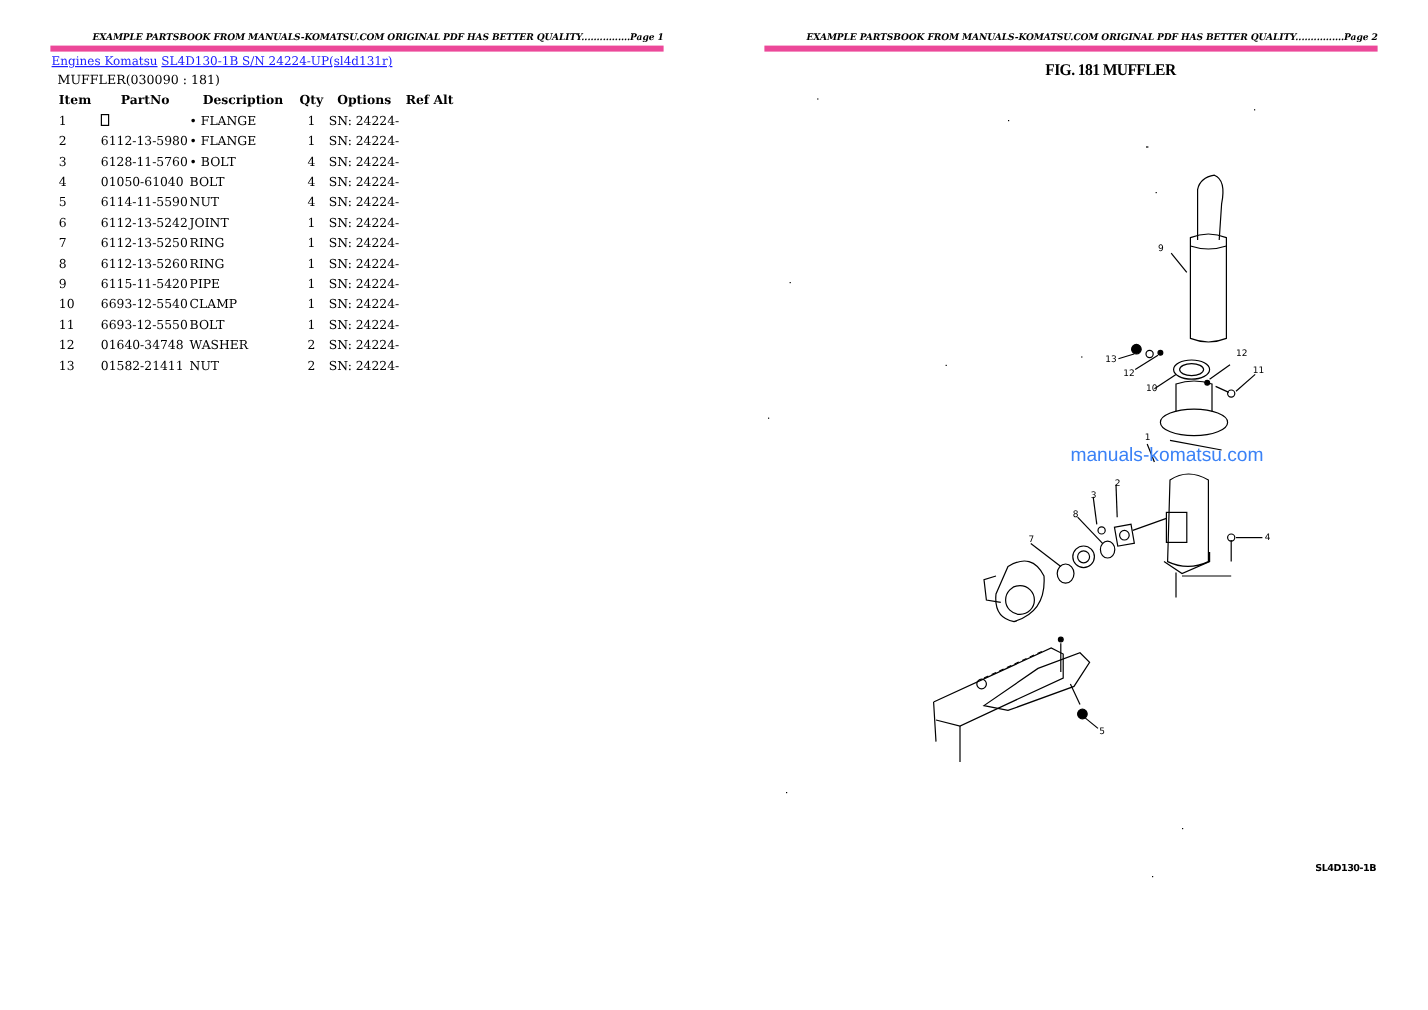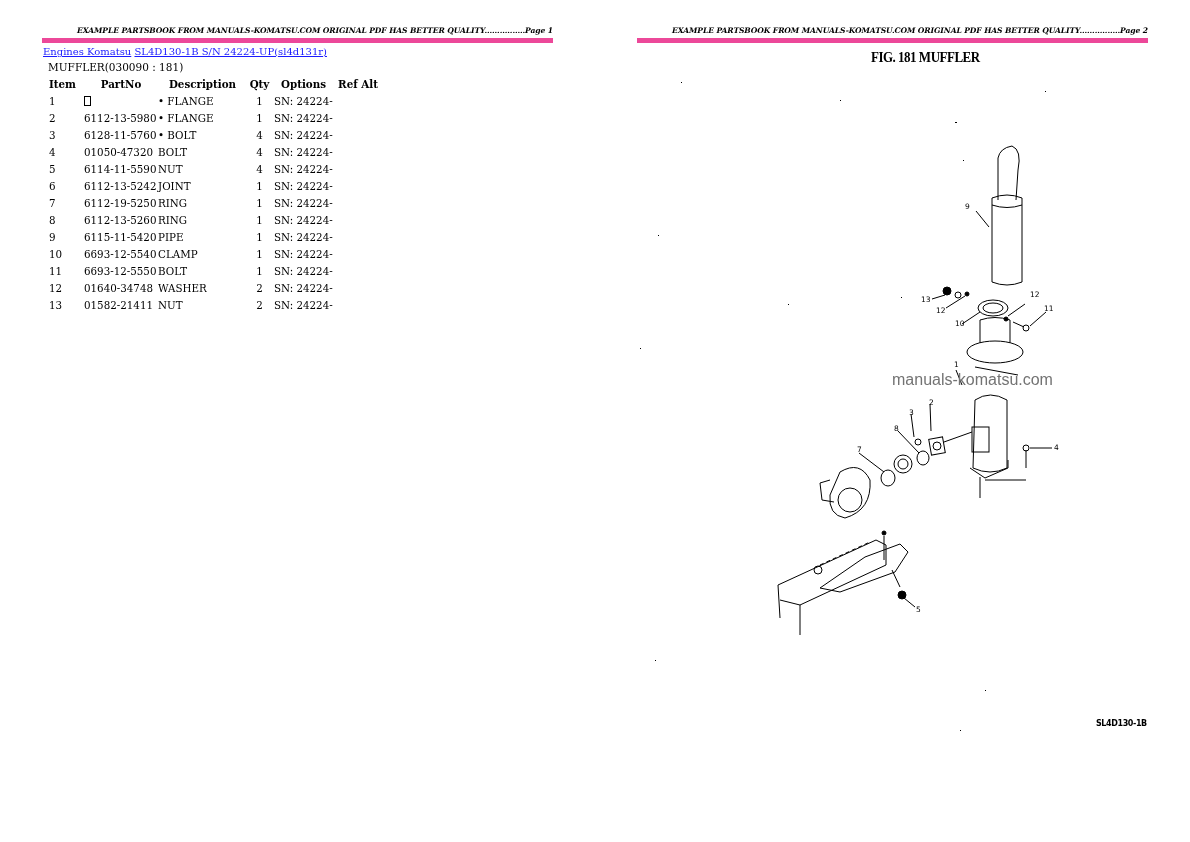--- a/index.html
+++ b/index.html
@@ -25,21 +25,21 @@
     .c-opt { width: 59px; padding-left: 2px !important; }
     .c-ref { width: 50px; }
     .missing-glyph { display: inline-block; width: 5px; height: 8px; border: 1px solid #000; vertical-align: -1px; }
 
     .figure { position: absolute; left: 640px; top: 40px; width: 510px; height: 720px; }
     .fig-caption { position: absolute; left: 231px; top: 10px; font-family: Liberation Serif, serif;
                    font-size: 13px; font-weight: bold; letter-spacing: -0.5px; transform: scaleY(1.05); }
     .fig-code { position: absolute; left: 456px; top: 679px; font-family: "DejaVu Sans", sans-serif;
                 font-size: 8px; font-weight: bold; letter-spacing: -0.4px; }
     .watermark { position: absolute; left: 252px; top: 331px; font-family: "Liberation Sans", sans-serif;
-                 font-size: 16px; color: #737373; }
+                 font-size: 16px; color: #3b82f6; }
     .callout { position: absolute; font-family: "DejaVu Sans", sans-serif; font-size: 7.5px; }
     svg.drawing { position: absolute; left: 0; top: 0; }
   </style>
 </head>
 <body>
 
 <div id="hdr1" class="page-header">EXAMPLE PARTSBOOK FROM MANUALS-KOMATSU.COM ORIGINAL PDF HAS BETTER QUALITY................Page 1</div>
 
 <div class="breadcrumb">
   <a>Engines Komatsu</a>
@@ -80,21 +80,21 @@
     <tr>
       <td class="c-item">3</td>
       <td class="c-part">6128-11-5760</td>
       <td class="c-desc">• BOLT</td>
       <td class="c-qty">4</td>
       <td class="c-opt">SN: 24224-</td>
       <td class="c-ref"></td>
     </tr>
     <tr>
       <td class="c-item">4</td>
-      <td class="c-part">01050-47320</td>
+      <td class="c-part">01050-61040</td>
       <td class="c-desc">BOLT</td>
       <td class="c-qty">4</td>
       <td class="c-opt">SN: 24224-</td>
       <td class="c-ref"></td>
     </tr>
     <tr>
       <td class="c-item">5</td>
       <td class="c-part">6114-11-5590</td>
       <td class="c-desc">NUT</td>
       <td class="c-qty">4</td>
@@ -104,21 +104,21 @@
     <tr>
       <td class="c-item">6</td>
       <td class="c-part">6112-13-5242</td>
       <td class="c-desc">JOINT</td>
       <td class="c-qty">1</td>
       <td class="c-opt">SN: 24224-</td>
       <td class="c-ref"></td>
     </tr>
     <tr>
       <td class="c-item">7</td>
-      <td class="c-part">6112-19-5250</td>
+      <td class="c-part">6112-13-5250</td>
       <td class="c-desc">RING</td>
       <td class="c-qty">1</td>
       <td class="c-opt">SN: 24224-</td>
       <td class="c-ref"></td>
     </tr>
     <tr>
       <td class="c-item">8</td>
       <td class="c-part">6112-13-5260</td>
       <td class="c-desc">RING</td>
       <td class="c-qty">1</td>

